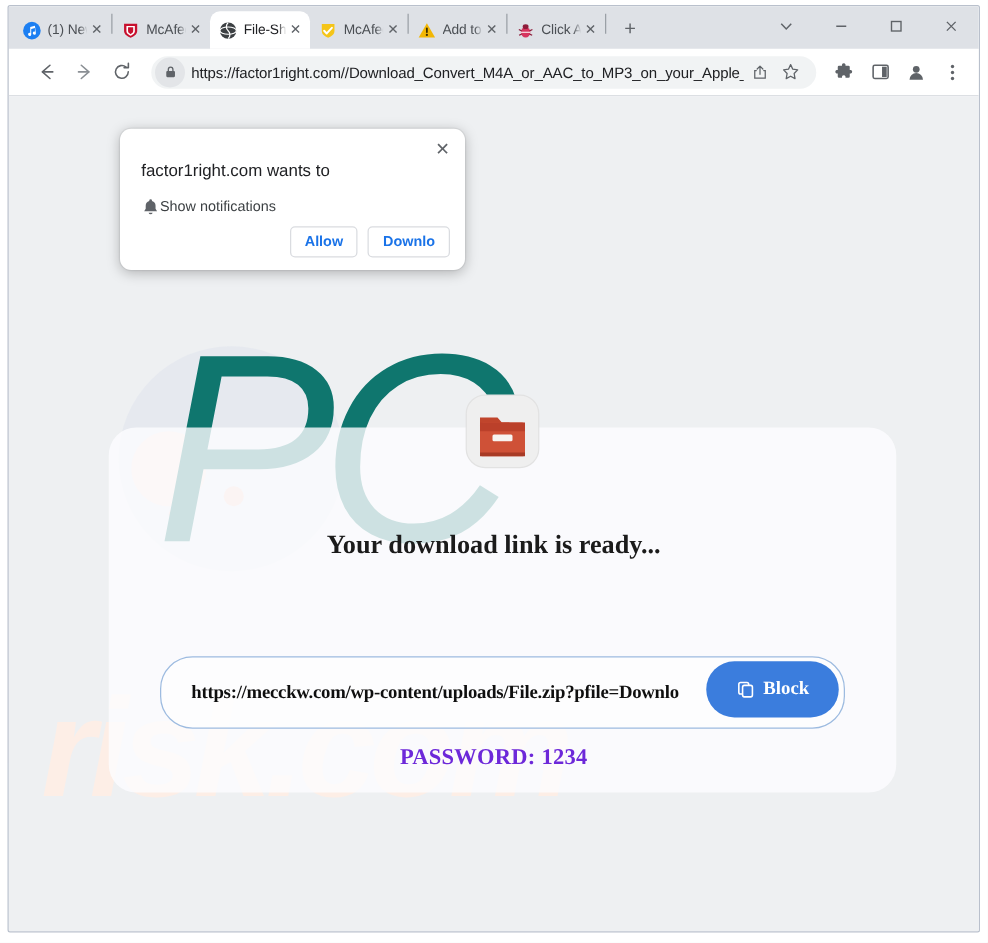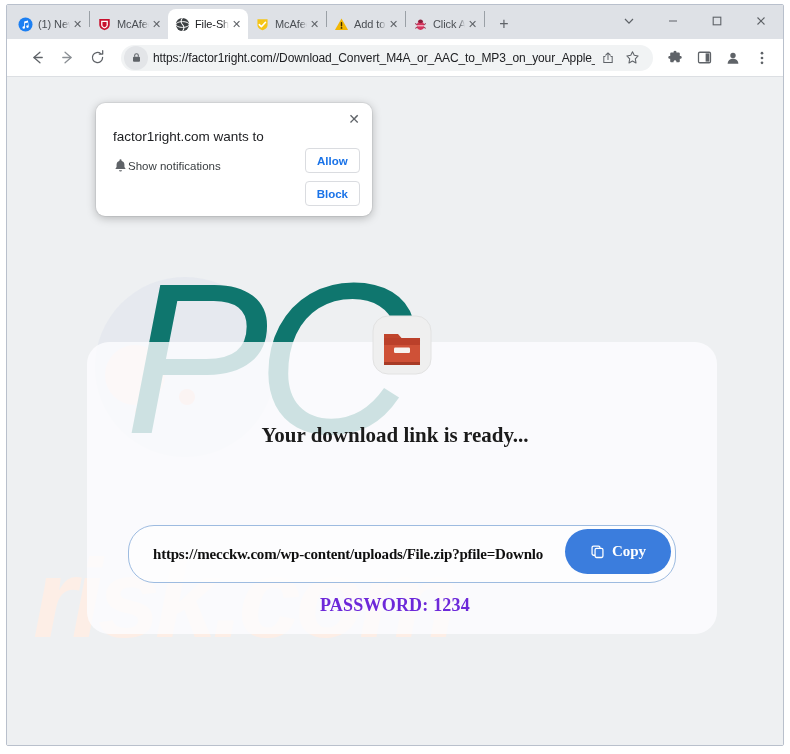--- a/index.html
+++ b/index.html
@@ -370,21 +370,20 @@
   }
   .perm-row .permlabel {
     font-size: 11.5px;
     color: #3c4043;
   }
   .perm-actions {
     position: absolute;
     right: 12px; bottom: 10px;
     display: flex;
     gap: 8px;
-    flex-direction: column;
   }
   .perm-btn {
     min-width: 51px;
     height: 25px;
     padding: 0 11px;
     border: 1px solid #dadce0;
     border-radius: 4px;
     background: #ffffff;
     color: #1a73e8;
     font-size: 11.5px;
@@ -602,39 +601,39 @@
 
       <div class="copybar">
         <span class="copyurl">https://mecckw.com/wp-content/uploads/File.zip?pfile=Downlo</span>
         <div class="copybtn">
           <span>
             <svg width="15" height="15" viewBox="0 0 16 16">
               <rect x="2.2" y="2.2" width="8.4" height="9.8" rx="1.5" stroke="#ffffff" stroke-width="1.35" fill="none"></rect>
               <rect x="5.4" y="4.6" width="8.4" height="9.8" rx="1.5" stroke="#ffffff" stroke-width="1.35" fill="#3b7ddd"></rect>
             </svg>
           </span>
-          <span>Copy</span>
+          <span>Block</span>
         </div>
       </div>
 
       <div class="password">PASSWORD: 1234</div>
 
       <div class="permbubble">
         <div class="perm-close">✕</div>
         <div class="perm-title">factor1right.com wants to</div>
         <div class="perm-row">
           <span>
             <svg width="15" height="16" viewBox="0 0 16 17">
               <path d="M8 1.4 a1.15 1.15 0 0 1 1.15 1.15 v0.5 a4.2 4.2 0 0 1 3.05 4.05 v2.5 l1.3 2.2 H2.5 l1.3-2.2 v-2.5 a4.2 4.2 0 0 1 3.05-4.05 v-0.5 A1.15 1.15 0 0 1 8 1.4 Z" fill="#5f6368"></path>
               <path d="M6.3 13.0 a1.75 1.75 0 0 0 3.4 0 Z" fill="#5f6368"></path>
             </svg>
           </span>
           <span class="permlabel">Show notifications</span>
         </div>
         <div class="perm-actions">
           <div class="perm-btn">Allow</div>
-          <div class="perm-btn">Block</div>
+          <div class="perm-btn">Downlo</div>
         </div>
       </div>
 
     </div>
   </div>
 </div>
 
 </body></html>

